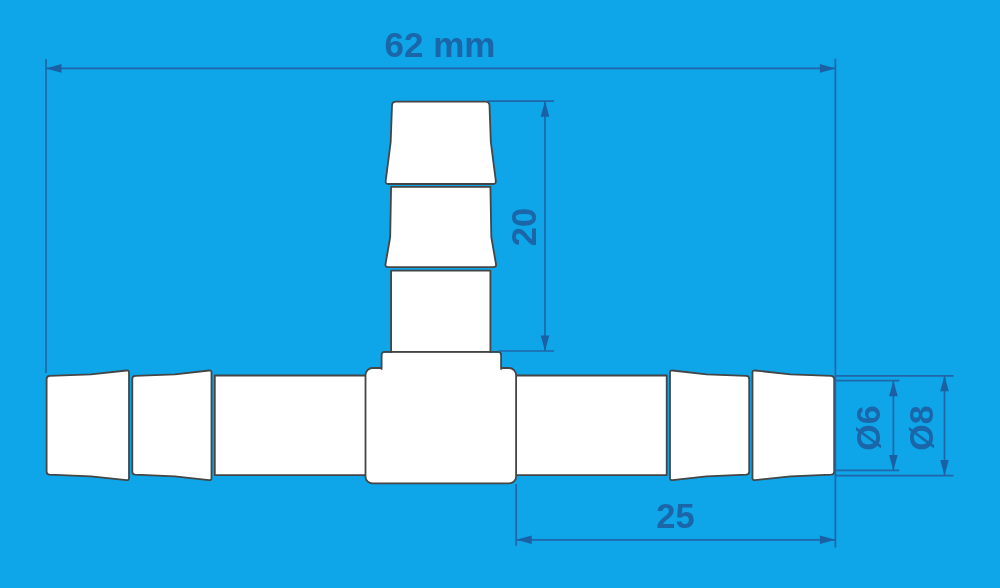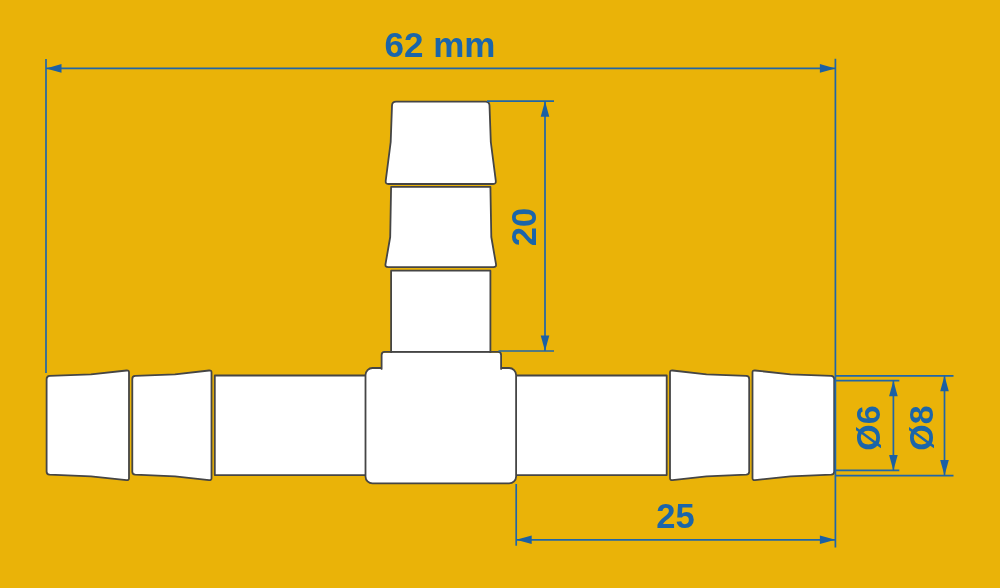--- a/index.html
+++ b/index.html
@@ -1,16 +1,16 @@
 <!DOCTYPE html>
 <html><head>
 <meta charset="utf-8">
 <style>
   html,body{margin:0;padding:0;background:#ffffff;}
-  .page{position:relative;width:1000px;height:588px;background:#eab308;overflow:hidden;}
+  .page{position:relative;width:1000px;height:588px;background:#0ea5e9;overflow:hidden;}
   svg{position:absolute;left:0;top:0;}
   text{font-family:"Liberation Sans",sans-serif;font-weight:bold;fill:#1b65a9;}
 </style>
 </head>
 <body>
 <div class="page">
 <svg width="1000" height="588" viewBox="0 0 1000 588">
   <g fill="#ffffff" stroke="#454545" stroke-width="1.8" stroke-linejoin="round" stroke-linecap="round">
 
     <path d="M 214.8,375.5 L 372,375.5 L 372,475.1 L 214.8,475.1 Z"></path>

